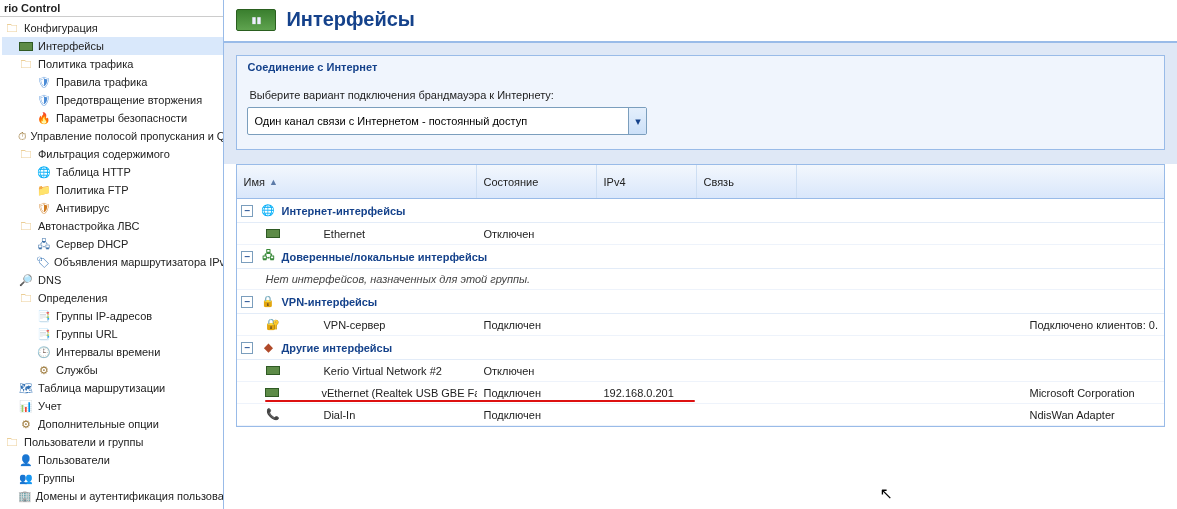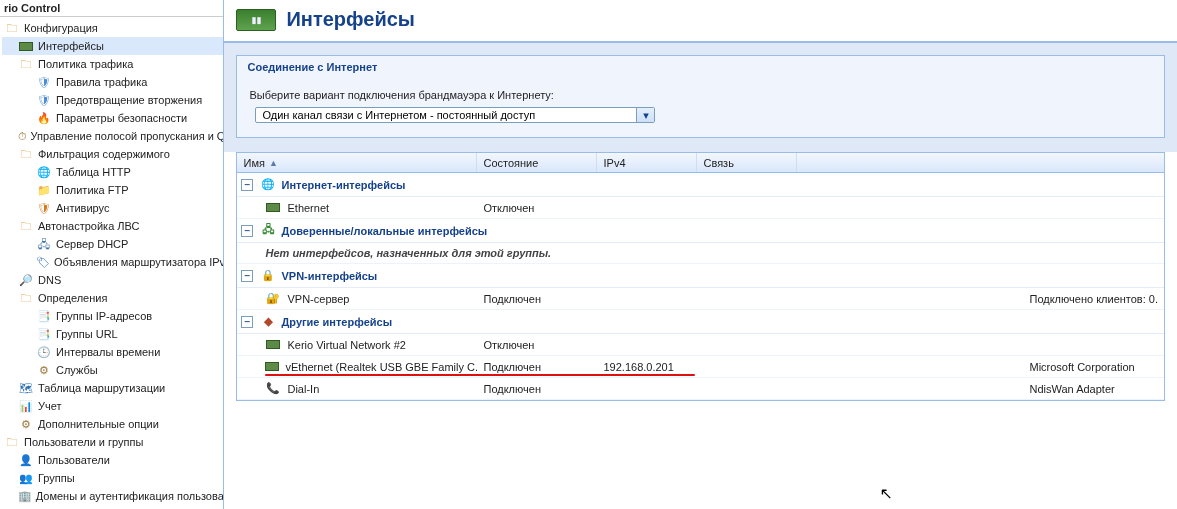--- a/index.html
+++ b/index.html
@@ -90,25 +90,24 @@
   .fieldset .legend {
     color: #15428b;
     font-weight: bold;
     margin: -1px 0 16px 0;
     font-size: 11px;
   }
   .field-row label { padding-left: 2px; display:block; margin-bottom:6px; }
   .combo {
     display: inline-flex;
     width: 400px;
-    height: 16px;
+    height: 28px;
     border: 1px solid #7b9ebd;
     border-radius: 2px;
     background: #fff;
-    margin-left: 8px;
   }
   .combo input {
     flex:1; border:0; padding:0 6px; font: inherit; outline:none; background:transparent;
   }
   .combo .trigger {
     width: 18px;
     background: linear-gradient(#e4effc,#cce0f8);
     border-left:1px solid #7b9ebd;
     display:flex; align-items:center; justify-content:center;
     color:#15428b;
@@ -116,21 +115,21 @@
   }
   .grid {
     margin: 0 12px;
     border: 1px solid #99bbe8;
     background: #fff;
   }
   .grid-head {
     display: flex;
     background: linear-gradient(#f3f7fd,#d9e7fb);
     border-bottom: 1px solid #99bbe8;
-    height: 20px;
+    height: 34px;
     align-items: center;
   }
   .col {
     padding: 0 6px;
     border-right: 1px solid #cddef3;
     height: 100%;
     display:flex;
     align-items:center;
     overflow:hidden;
     white-space:nowrap;
@@ -163,28 +162,27 @@
   }
   .grp-row .gico { width:18px; text-align:center; margin-right:4px; }
   .row {
     display:flex;
     height:22px;
     border-bottom:1px solid #eef3fb;
     align-items:center;
     position: relative;
   }
   .row .cell { padding:0 6px; display:flex; align-items:center; white-space:nowrap; overflow:hidden; }
-  .row .cell.first { padding-left: 28px; }
+  .row .cell.first { padding-left: 28px; gap: 36px; }
   .row .iico { width:16px; text-align:center; margin-right:6px; font-size:11px; }
   .empty-row {
     font-style: italic;
     color:#444;
     padding:4px 6px 4px 28px;
     border-bottom:1px solid #eef3fb;
-    font-weight:bold;
   }
   .underline-red {
     position:absolute;
     height:2px;
     background:#d11;
     bottom:1px;
     border-radius:1px;
   }
   .cursor-arrow {
     position:absolute;

